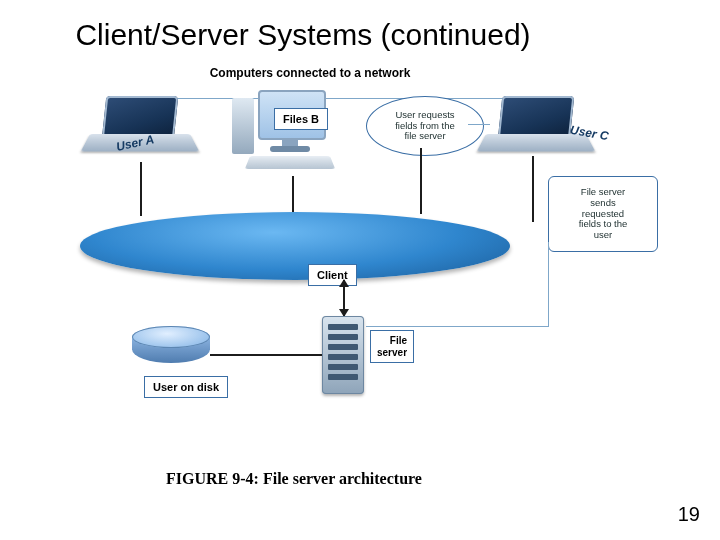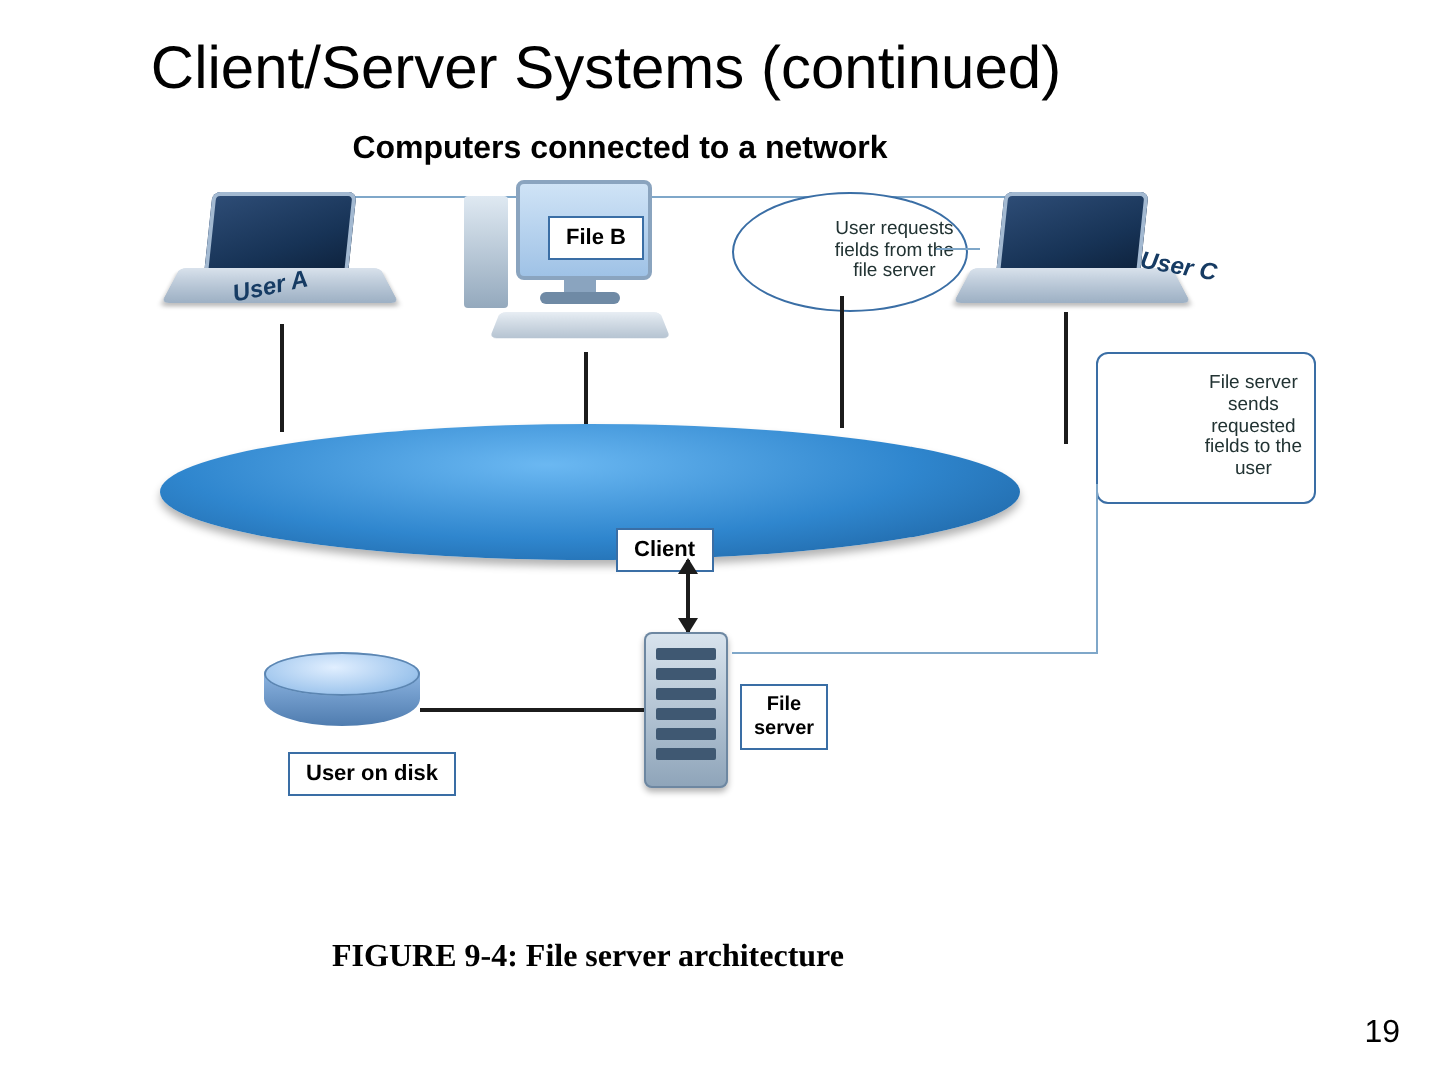--- a/index.html
+++ b/index.html
@@ -21,21 +21,21 @@
     text-align: center;
     font-size: 30px;
     font-weight: 400;
   }
   .subtext {
     position: absolute;
     top: 66px;
     left: 0;
     width: 620px;
     text-align: center;
-    font-size: 16px;
+    font-size: 12px;
     font-weight: 700;
   }
   .figure {
     position: absolute;
     top: 80px;
     left: 70px;
     width: 580px;
     height: 340px;
   }
   .caption {
@@ -45,21 +45,21 @@
     width: 588px;
     text-align: center;
     font-size: 16px;
     font-weight: 700;
     font-family: "Times New Roman", Times, serif;
   }
   .page-num {
     position: absolute;
     bottom: 14px;
     right: 20px;
-    font-size: 16px;
+    font-size: 20px;
   }
 
   
   .box-label {
     position: absolute;
     border: 1px solid #3a6ea5;
     background: #fff;
     font-size: 11px;
     font-weight: 700;
     padding: 4px 8px;
@@ -130,21 +130,21 @@
   .oval-callout {
     position:absolute;
     border:1.5px solid #3a6ea5;
     background:#fff;
     border-radius:50%;
     font-size:9.5px;
     line-height:1.15;
     text-align:center;
     display:flex;
     align-items:center;
-    justify-content:flex-end;
+    justify-content:center;
     padding:4px 6px;
     color:#233;
   }
   .network-disc {
     position:absolute;
     left:10px; top:132px;
     width:430px; height:68px;
     background: radial-gradient(ellipse at 45% 30%, #6bb8f2 0%, #2f86ce 55%, #195a96 100%);
     border-radius:50%;
     box-shadow: 0 3px 4px rgba(0,0,0,.3);
@@ -229,21 +229,21 @@
   </div>
   <div class="user-tag" style="left:46px; top:56px; transform:rotate(-12deg);">User A</div>
 
   <div class="desktop" style="left:156px; top:10px;">
     <div class="tower"></div>
       <div class="monitor"></div>
       <div class="stand"></div>
       <div class="base"></div>
       <div class="kb"></div>
   </div>
-  <div class="box-label" style="left:204px; top:28px;">File B</div>
+  <div class="box-label" style="left:204px; top:28px;">Files B</div>
 
   <div class="laptop" style="left:416px; top:16px;">
     <div class="screen"></div>
       <div class="keys"></div>
   </div>
   <div class="user-tag" style="left:500px; top:46px; transform:rotate(10deg);">User C</div>
 
   <div class="oval-callout" style="left:296px; top:16px; width:104px; height:50px;">
     <span style="white-space:pre-line;">User requests
 fields from the
@@ -270,21 +270,21 @@
   <div class="conn arrow-up arrow-down" style="left:273px; top:200px; width:2px; height:36px;"></div>
 
   <div class="server" style="left:252px; top:236px;">
     <div class="slot" style="top:8px;"></div>
     <div class="slot" style="top:18px;"></div>
     <div class="slot" style="top:28px;"></div>
     <div class="slot" style="top:38px;"></div>
     <div class="slot" style="top:48px;"></div>
     <div class="slot" style="top:58px;"></div>
   </div>
-  <div class="box-label small" style="left:300px; top:262px;">File
+  <div class="box-label small" style="left:300px; top:250px;text-align:right;">File
 server</div>
 
   <div class="conn" style="left:140px; top:274px; width:112px; height:2px;"></div>
 
   <div class="disk" style="left:62px; top:246px;">
     <div class="cyl-body"></div>
       <div class="cyl-top"></div>
   </div>
   <div class="box-label" style="left:74px; top:296px;">User on disk</div>
 

